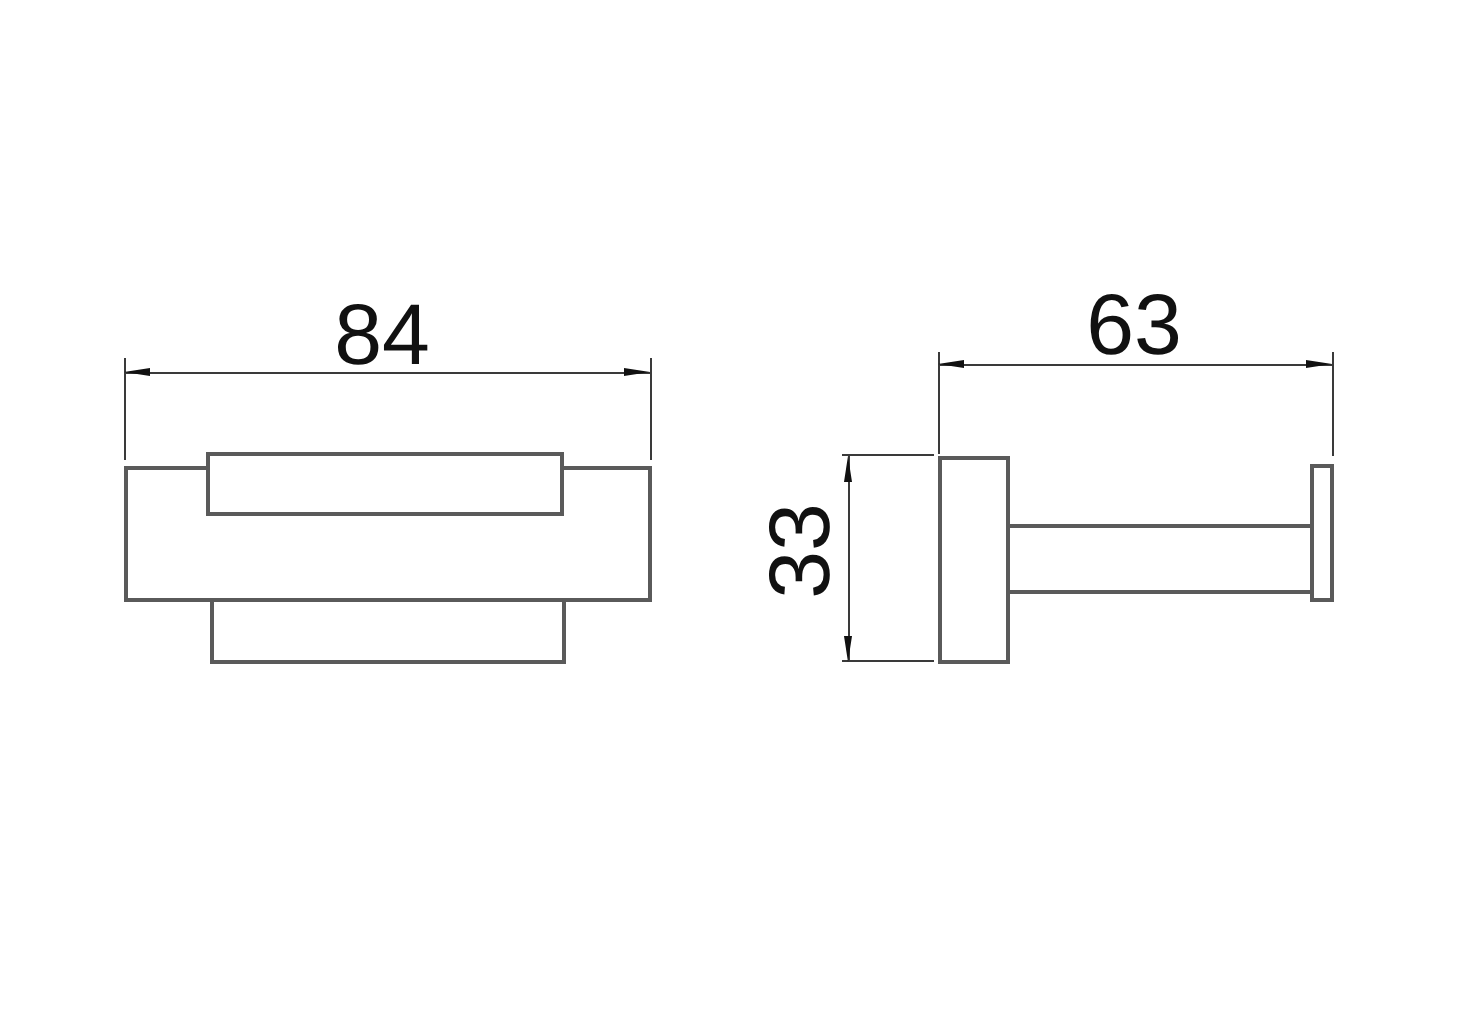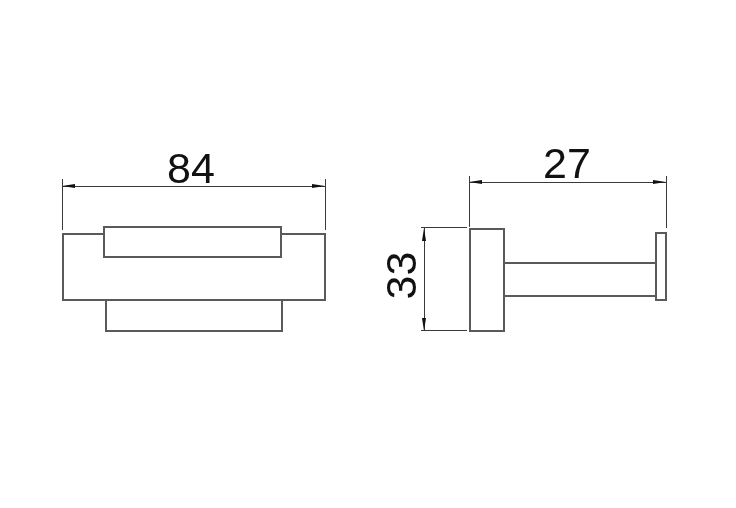--- a/index.html
+++ b/index.html
@@ -93,21 +93,21 @@
 
     <div class="rect" style="left:105px; top:299px; width:178px; height:33px; z-index:0;"></div>
 
     <div class="rect" style="left:62px; top:233px; width:264px; height:68px; z-index:1;"></div>
 
     <div class="rect" style="left:103px; top:226px; width:179px; height:32px; z-index:2;"></div>
   </div>
 
   <div>
 
-    <div class="dim-label" style="left:522px; top:142px; width:90px;">27</div>
+    <div class="dim-label" style="left:522px; top:142px; width:90px;">63</div>
 
     <div class="vline" style="left:469px; top:176px; height:51px;"></div>
     <div class="vline" style="left:666px; top:176px; height:52px;"></div>
     <div class="hline" style="left:469px; top:182px; width:197px;"></div>
     <div class="arrow pt-left" style="left:469px; top:179.5px;"></div>
     <div class="arrow pt-right" style="left:653px; top:179.5px;"></div>
 
     <div class="dim-label rot90" style="left:356px; top:254px; width:90px; height:43px;">33</div>
 
     <div class="hline" style="left:421px; top:227px; width:46px;"></div>

